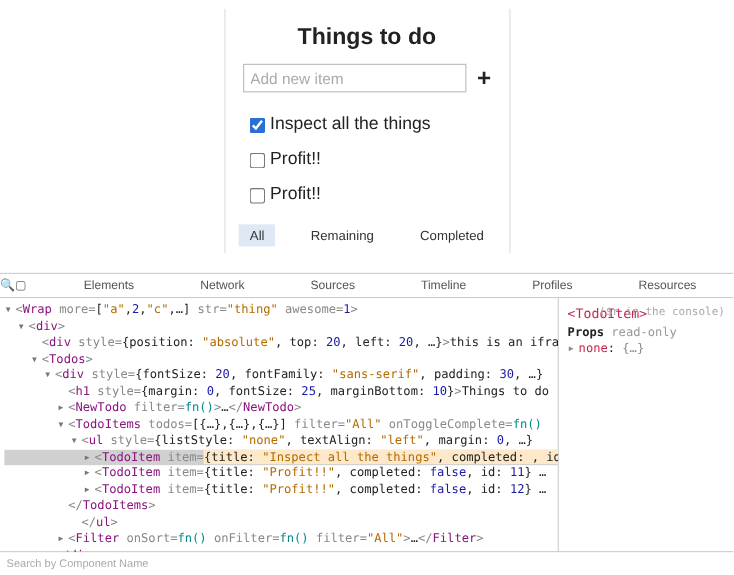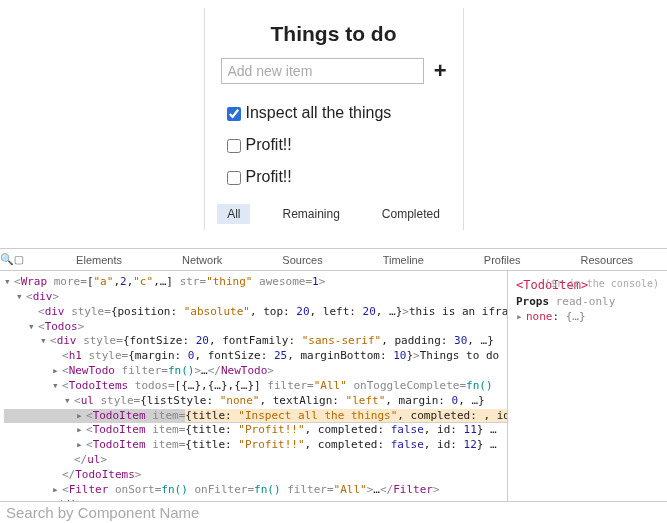--- a/index.html
+++ b/index.html
@@ -153,21 +153,21 @@
     line-height: 1.4;
   }
   .search-bar {
     border-top: 1px solid #ccc;
     height: 22px;
     padding: 0 6px;
     display: flex;
     align-items: center;
     color: #aaa;
     font-family: -apple-system, Arial, sans-serif;
-    font-size: 15px;
+    font-size: 10px;
   }
 
   
   .t-tag     { color: #8a137f; }   
   .t-attr    { color: #b36b00; }   
   .t-num     { color: #1a1aa6; }   
   .t-grey    { color: #888; }
   .t-red     { color: #c7254e; }
   .t-cyan    { color: #008b8b; }
   .t-bool    { color: #1a1aa6; }
@@ -250,22 +250,22 @@
       <div class="line" style="padding-left:24px"><span class="caret"></span><span class="t-grey">&lt;</span><span class="t-tag">div</span> <span class="t-grey">style=</span>{<span>position</span>: <span class="t-attr">"absolute"</span>, top: <span class="t-num">20</span>, left: <span class="t-num">20</span>, …}<span class="t-grey">&gt;</span>this is an iframe</div>
       <div class="line" style="padding-left:24px"><span class="caret t-red">▾</span><span class="t-grey">&lt;</span><span class="t-tag">Todos</span><span class="t-grey">&gt;</span></div>
       <div class="line" style="padding-left:36px"><span class="caret t-red">▾</span><span class="t-grey">&lt;</span><span class="t-tag">div</span> <span class="t-grey">style=</span>{fontSize: <span class="t-num">20</span>, fontFamily: <span class="t-attr">"sans-serif"</span>, padding: <span class="t-num">30</span>, …}</div>
       <div class="line" style="padding-left:48px"><span class="caret"></span><span class="t-grey">&lt;</span><span class="t-tag">h1</span> <span class="t-grey">style=</span>{margin: <span class="t-num">0</span>, fontSize: <span class="t-num">25</span>, marginBottom: <span class="t-num">10</span>}<span class="t-grey">&gt;</span>Things to do</div>
       <div class="line" style="padding-left:48px"><span class="caret">▸</span><span class="t-grey">&lt;</span><span class="t-tag">NewTodo</span> <span class="t-grey">filter=</span><span class="t-cyan">fn()</span><span class="t-grey">&gt;</span>…<span class="t-grey">&lt;/</span><span class="t-tag">NewTodo</span><span class="t-grey">&gt;</span></div>
       <div class="line" style="padding-left:48px"><span class="caret t-red">▾</span><span class="t-grey">&lt;</span><span class="t-tag">TodoItems</span> <span class="t-grey">todos=</span>[{…},{…},{…}] <span class="t-grey">filter=</span><span class="t-attr">"All"</span> <span class="t-grey">onToggleComplete=</span><span class="t-cyan">fn()</span></div>
       <div class="line" style="padding-left:60px"><span class="caret t-red">▾</span><span class="t-grey">&lt;</span><span class="t-tag">ul</span> <span class="t-grey">style=</span>{listStyle: <span class="t-attr">"none"</span>, textAlign: <span class="t-attr">"left"</span>, margin: <span class="t-num">0</span>, …}</div>
       <div class="line sel-row" style="padding-left:72px"><span class="caret">▸</span><span class="t-grey">&lt;</span><span class="t-tag">TodoItem</span> <span class="t-grey">item=</span><span class="hl">{title: <span class="t-attr">"Inspect all the things"</span>, completed: , id: }</span> onTog</div>
       <div class="line" style="padding-left:72px"><span class="caret">▸</span><span class="t-grey">&lt;</span><span class="t-tag">TodoItem</span> <span class="t-grey">item=</span>{title: <span class="t-attr">"Profit!!"</span>, completed: <span class="t-bool">false</span>, id: <span class="t-num">11</span>} …</div>
       <div class="line" style="padding-left:72px"><span class="caret">▸</span><span class="t-grey">&lt;</span><span class="t-tag">TodoItem</span> <span class="t-grey">item=</span>{title: <span class="t-attr">"Profit!!"</span>, completed: <span class="t-bool">false</span>, id: <span class="t-num">12</span>} …</div>
+      <div class="line" style="padding-left:48px"><span class="caret"></span><span class="t-grey">&lt;/</span><span class="t-tag">TodoItems</span><span class="t-grey">&gt;</span></div>
       <div class="line" style="padding-left:60px"><span class="caret"></span><span class="t-grey">&lt;/</span><span class="t-tag">ul</span><span class="t-grey">&gt;</span></div>
-      <div class="line" style="padding-left:48px"><span class="caret"></span><span class="t-grey">&lt;/</span><span class="t-tag">TodoItems</span><span class="t-grey">&gt;</span></div>
       <div class="line" style="padding-left:48px"><span class="caret">▸</span><span class="t-grey">&lt;</span><span class="t-tag">Filter</span> <span class="t-grey">onSort=</span><span class="t-cyan">fn()</span> <span class="t-grey">onFilter=</span><span class="t-cyan">fn()</span> <span class="t-grey">filter=</span><span class="t-attr">"All"</span><span class="t-grey">&gt;</span>…<span class="t-grey">&lt;/</span><span class="t-tag">Filter</span><span class="t-grey">&gt;</span></div>
       <div class="line" style="padding-left:36px"><span class="caret"></span><span class="t-grey">&lt;/</span><span class="t-tag">div</span><span class="t-grey">&gt;</span></div>
       
       
       
       
     </div>
 
     <div class="side-pane" style="position:relative">
       <span class="side-console">($r in the console)</span>

